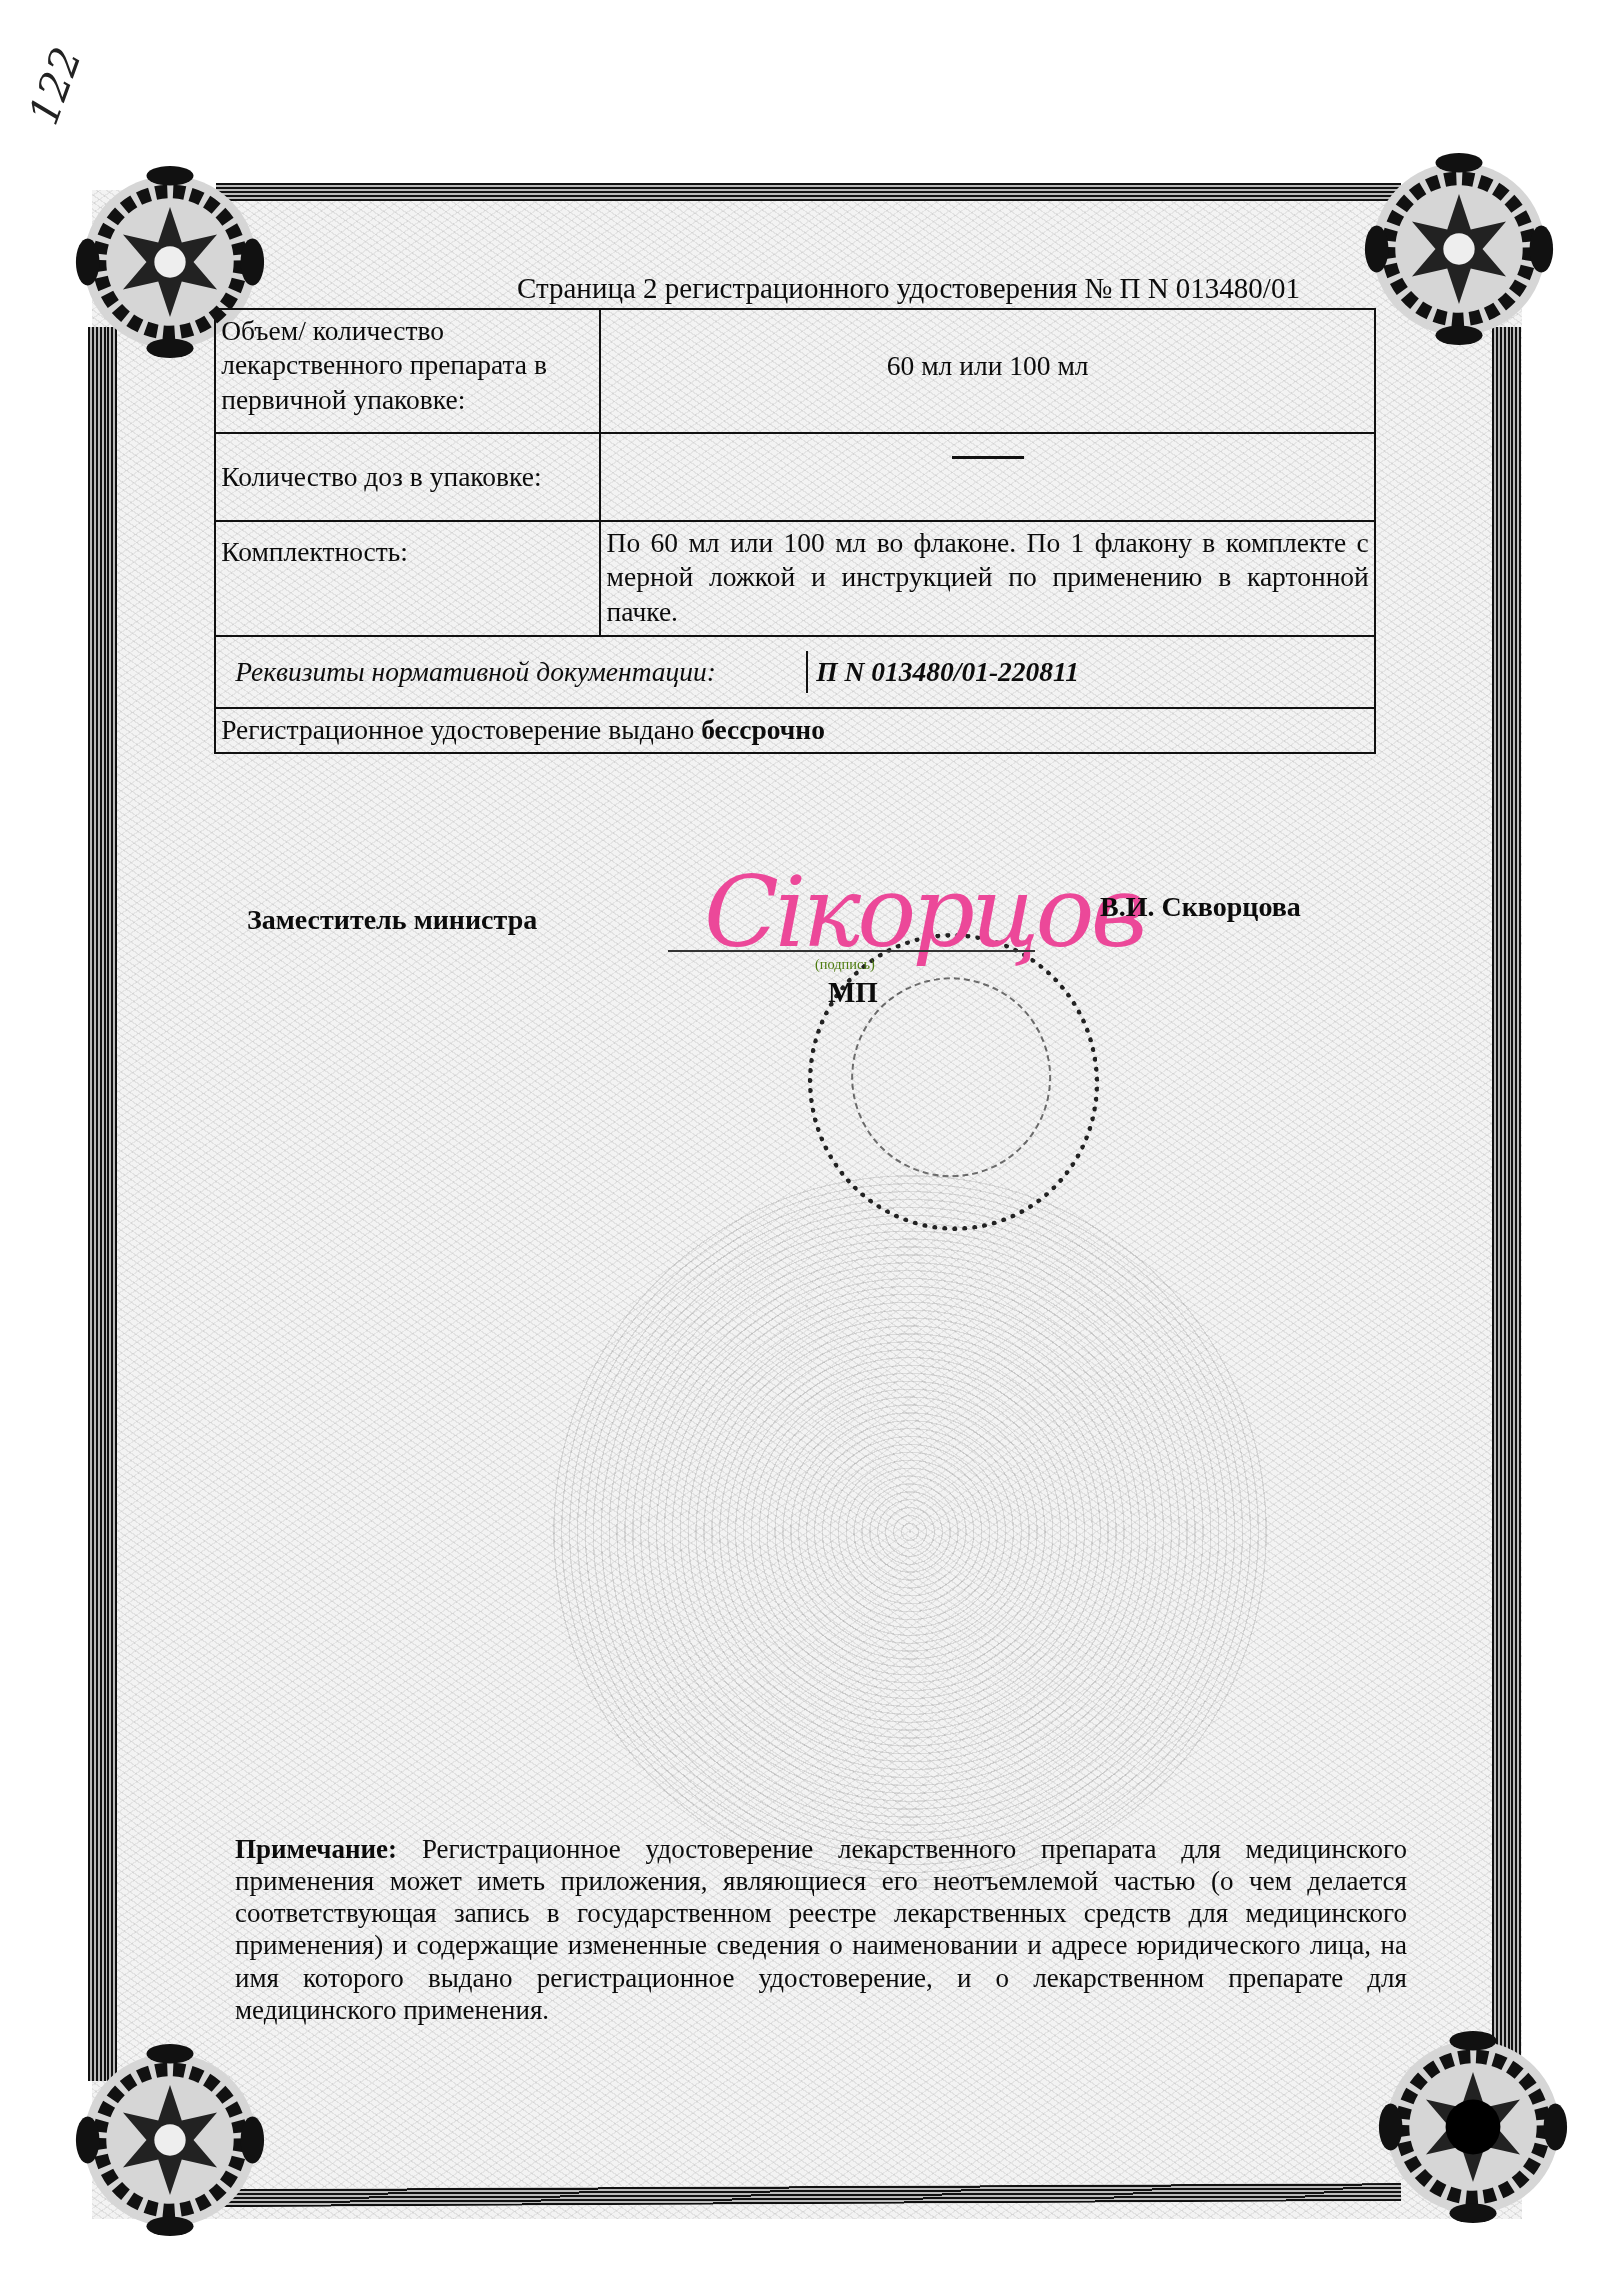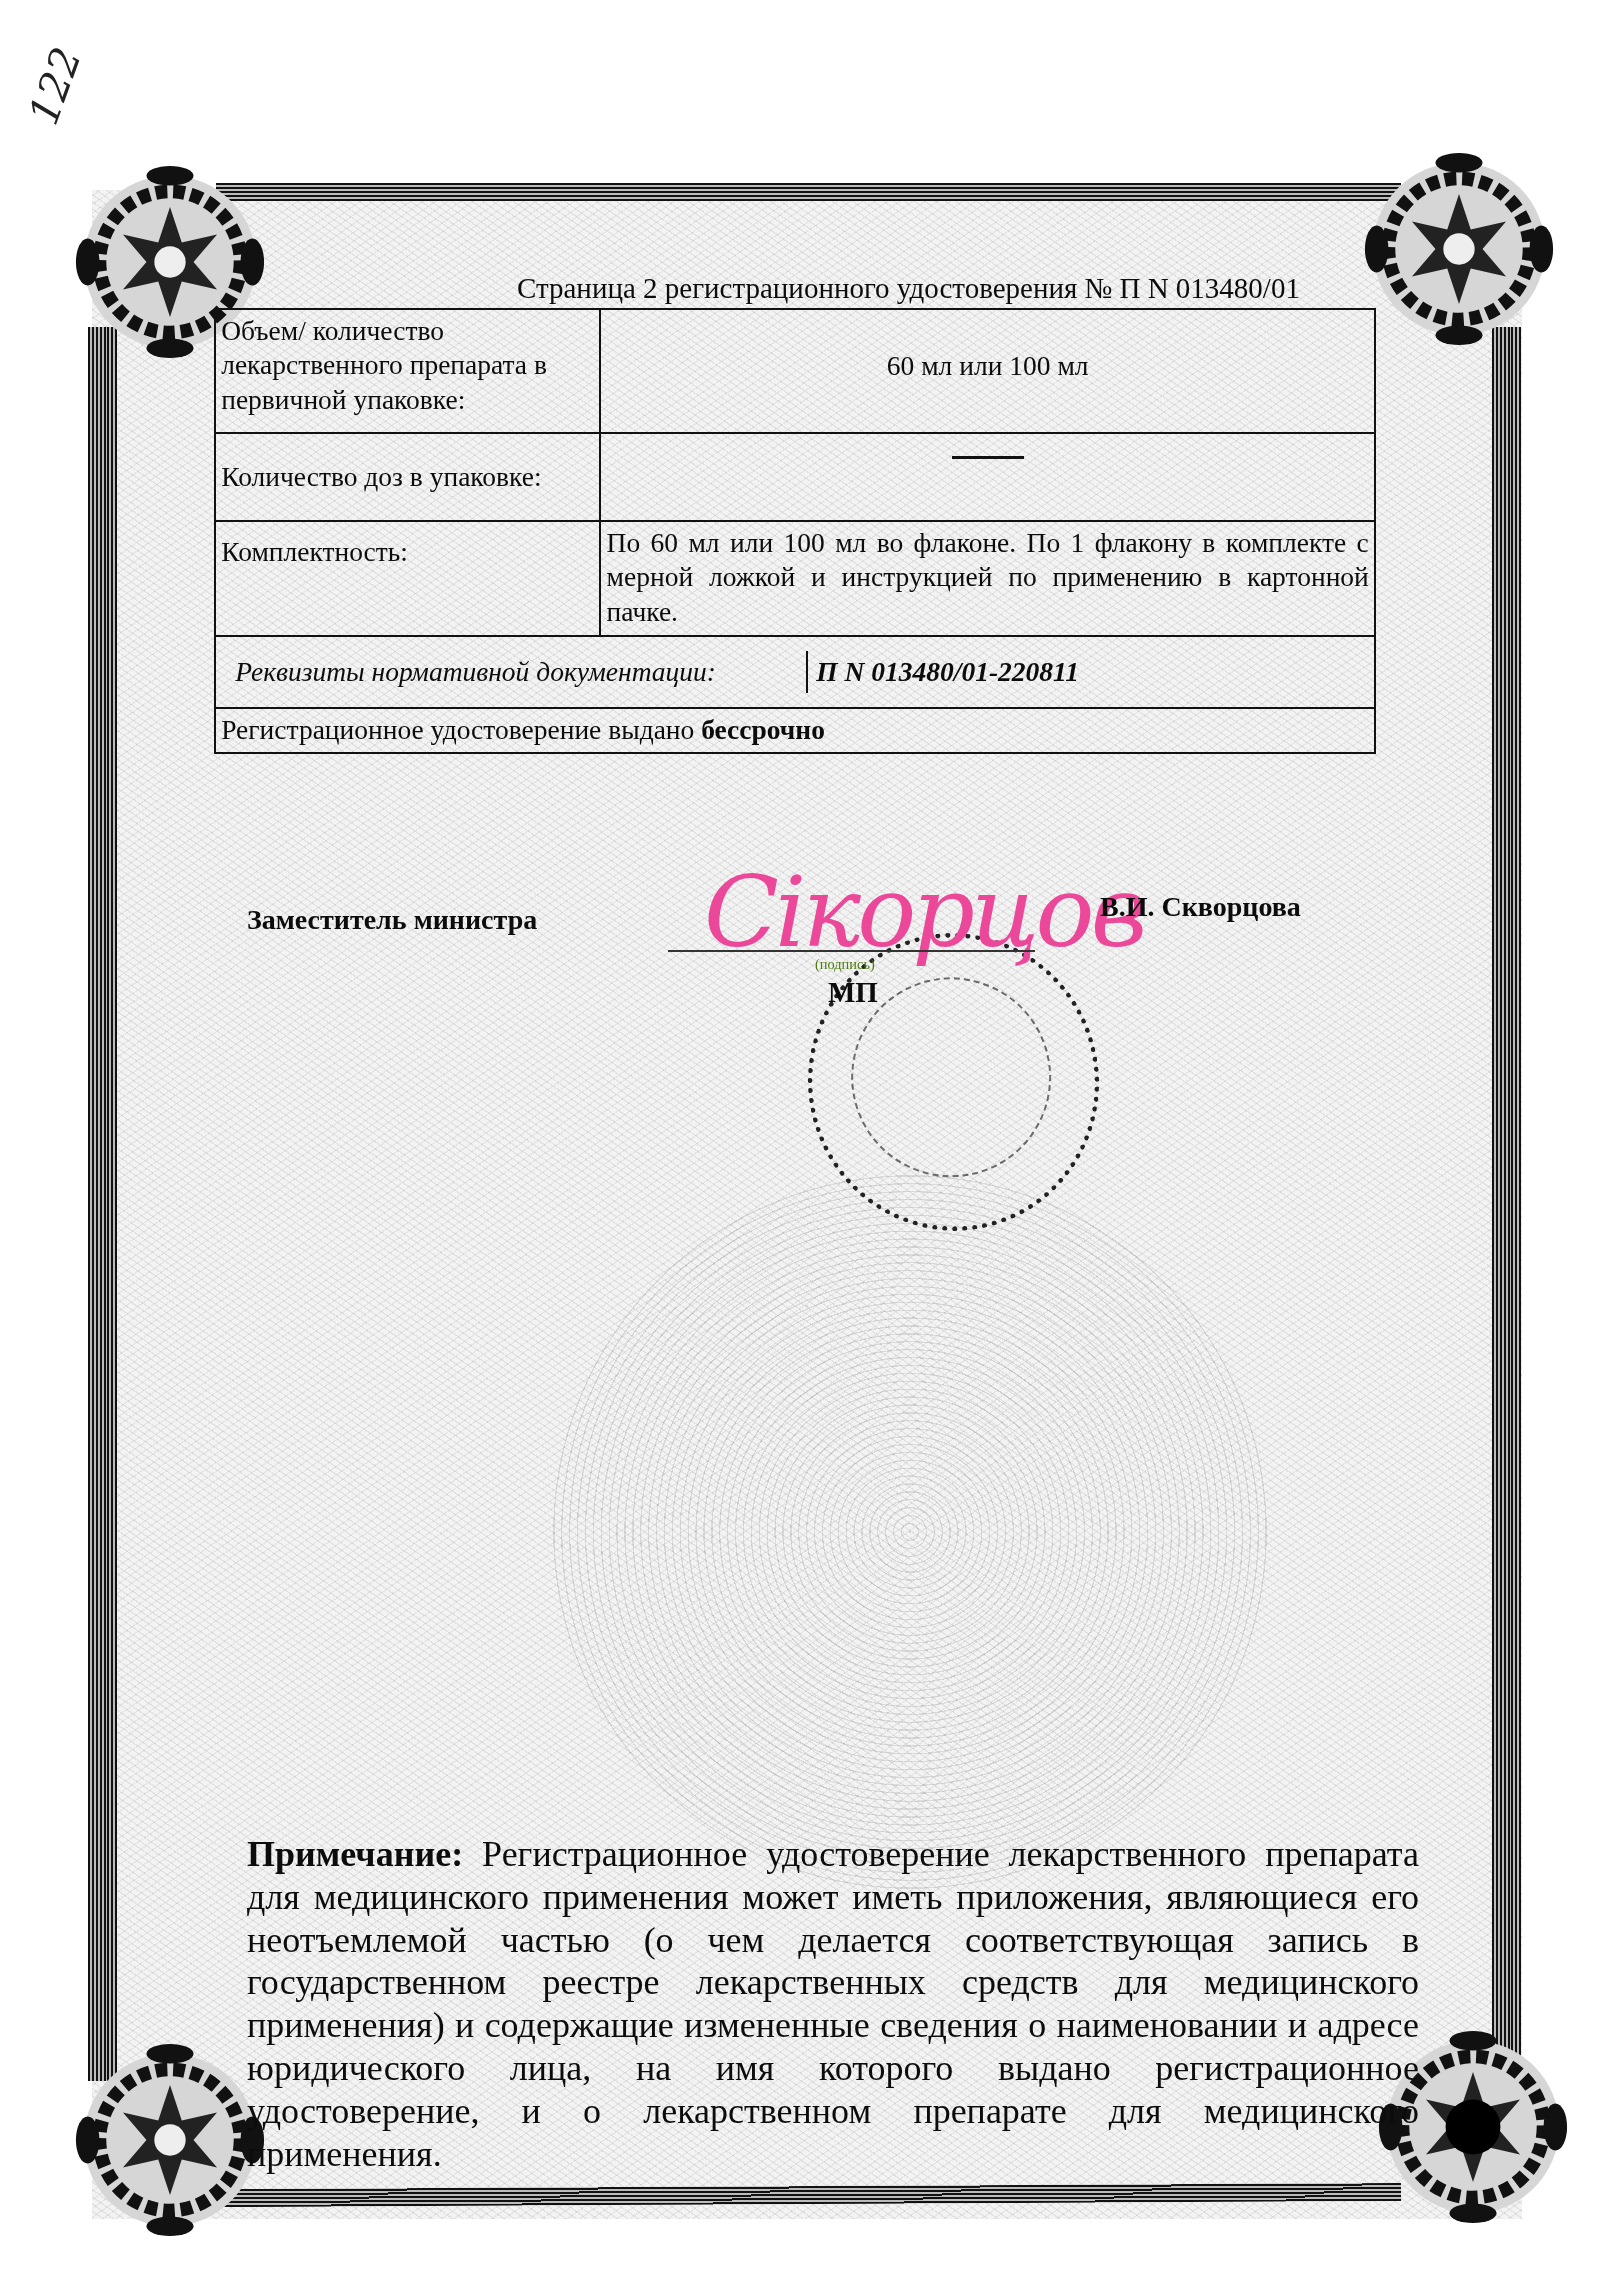--- a/index.html
+++ b/index.html
@@ -69,22 +69,22 @@
     position: absolute; left: 808px; top: 62px; width: 281px; height: 288px; border-radius: 50%;
     border: 5.2px dotted #222; transform: rotate(-10deg);
   }
   .stamp-inner {
     position: absolute; left: 39px; top: 39px; width: 196px; height: 196px; border-radius: 50%;
     border: 2.6px dashed rgba(0,0,0,0.55);
   }
   .stamp-mp { position: absolute; left: 828px; top: 105px; font-size: 29px; font-weight: bold; }
 
   .note {
-    position: absolute; left: 247px; top: 1833px; width: 1172px;
-    font-size: 36px; line-height: 1.19; text-align: justify;
+    position: absolute; left: 235px; top: 1833px; width: 1172px;
+    font-size: 27px; line-height: 1.19; text-align: justify;
   }
   .note .bold { font-weight: bold; }
 </style>
 </head>
 <body>
 
 <div class="sheet">
   <div class="rosette-bg"></div>
 </div>
 

